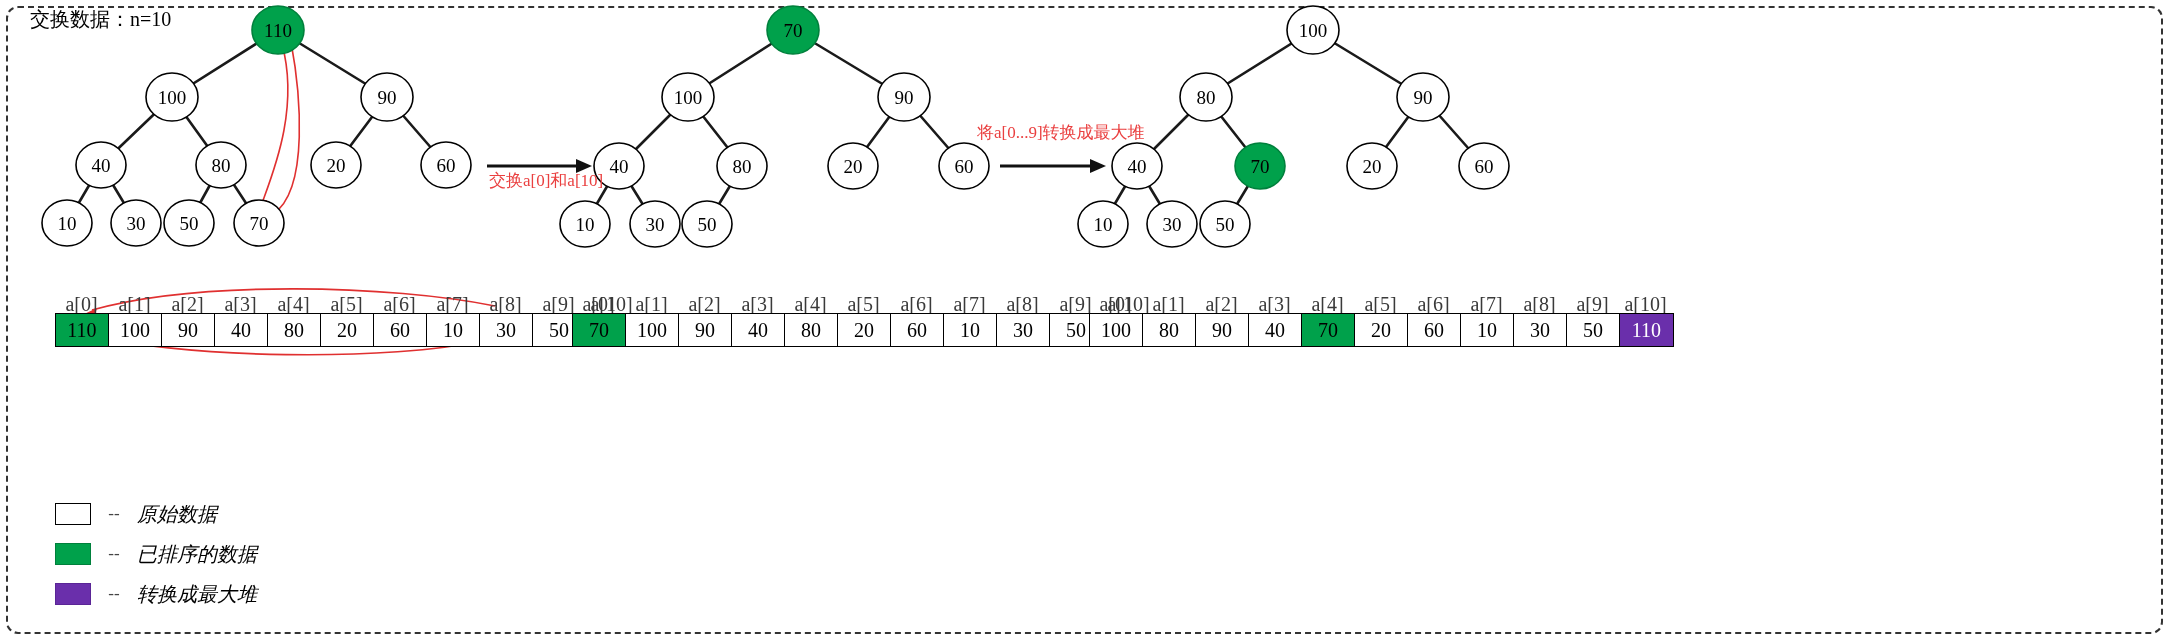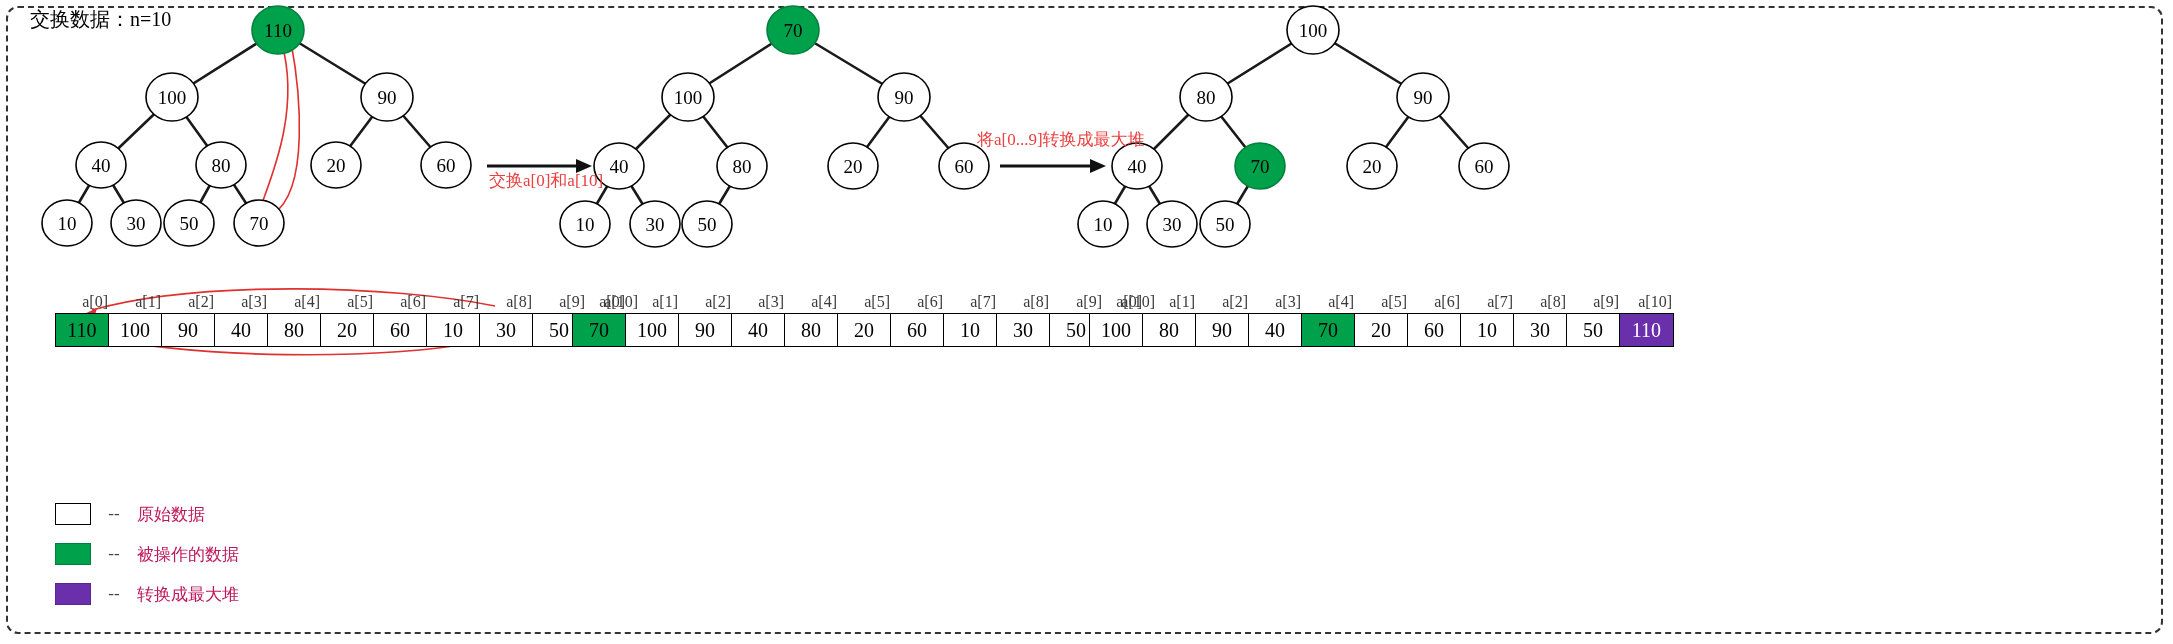--- a/index.html
+++ b/index.html
@@ -69,22 +69,22 @@
   }
   .acell:last-child{border-right:none;}
   .acell.green{background:#00a14b;}
   .acell.purple{background:#6a2fab;}
   .alabels{
     position:absolute;
     display:flex;
   }
   .alabel{
     width:53px;
-    text-align:right;
-    font-size:16px;
+    text-align:center;
+    font-size:20px;
     color:#3a3a3a;
     font-family:"Liberation Serif", serif;
   }
   .legend{
     position:absolute;
     left:55px;top:500px;
   }
   .legend-row{
     display:flex;align-items:center;
     height:28px;margin-bottom:12px;
@@ -95,23 +95,24 @@
     box-sizing:border-box;
   }
   .swatch.white{background:#fff;}
   .swatch.green{background:#00a14b;border-color:#00803c;}
   .swatch.purple{background:#6a2fab;border-color:#5a2596;}
   .dash{
     width:46px;text-align:center;
     font-size:17px;color:#444;
   }
   .legend-label{
-    font-size:17px;color:#be185d;
+    font-size:20px;color:#000000;
     font-family:"Liberation Serif", serif;
     white-space:nowrap;
+    font-style:italic;
   }
 </style>
 </head>
 <body>
 
 <div id="root">
   <div class="frame"></div>
   <div class="title">交换数据：n=10</div>
 
   <svg class="canvas" viewBox="0 0 2173 644">
@@ -296,21 +297,21 @@
 
     <g>
       <path class="swaparc" d="M 92 310 C 200 280 390 285 495 306"></path>
       <polygon points="82,315 97,308 94,319" fill="#e03030"></polygon>
       <path class="swaparc" d="M 68 330 C 180 362 400 360 480 341"></path>
       <polygon points="491,337 476,335 481,347" fill="#e03030"></polygon>
     </g>
   </svg>
 
   <div class="arrow-label" style="left:489px;top:133px;margin-top:36px;">交换a[0]和a[10]</div>
-  <div class="arrow-label" style="left:977px;top:128px;">将a[0...9]转换成最大堆</div>
+  <div class="arrow-label" style="left:977px;top:121px;">将a[0...9]转换成最大堆</div>
 
   <div class="alabels" style="left:55px;top:293px;">
     <div class="alabel">a[0]</div>
     <div class="alabel">a[1]</div>
     <div class="alabel">a[2]</div>
     <div class="alabel">a[3]</div>
     <div class="alabel">a[4]</div>
     <div class="alabel">a[5]</div>
     <div class="alabel">a[6]</div>
     <div class="alabel">a[7]</div>
@@ -388,21 +389,21 @@
 
   <div class="legend">
     <div class="legend-row">
       <div class="swatch white"></div>
       <div class="dash">--</div>
       <div class="legend-label">原始数据</div>
     </div>
     <div class="legend-row">
       <div class="swatch green"></div>
       <div class="dash">--</div>
-      <div class="legend-label">被操作的数据</div>
+      <div class="legend-label">已排序的数据</div>
     </div>
     <div class="legend-row">
       <div class="swatch purple"></div>
       <div class="dash">--</div>
       <div class="legend-label">转换成最大堆</div>
     </div>
   </div>
 </div>
 
 </body></html>

